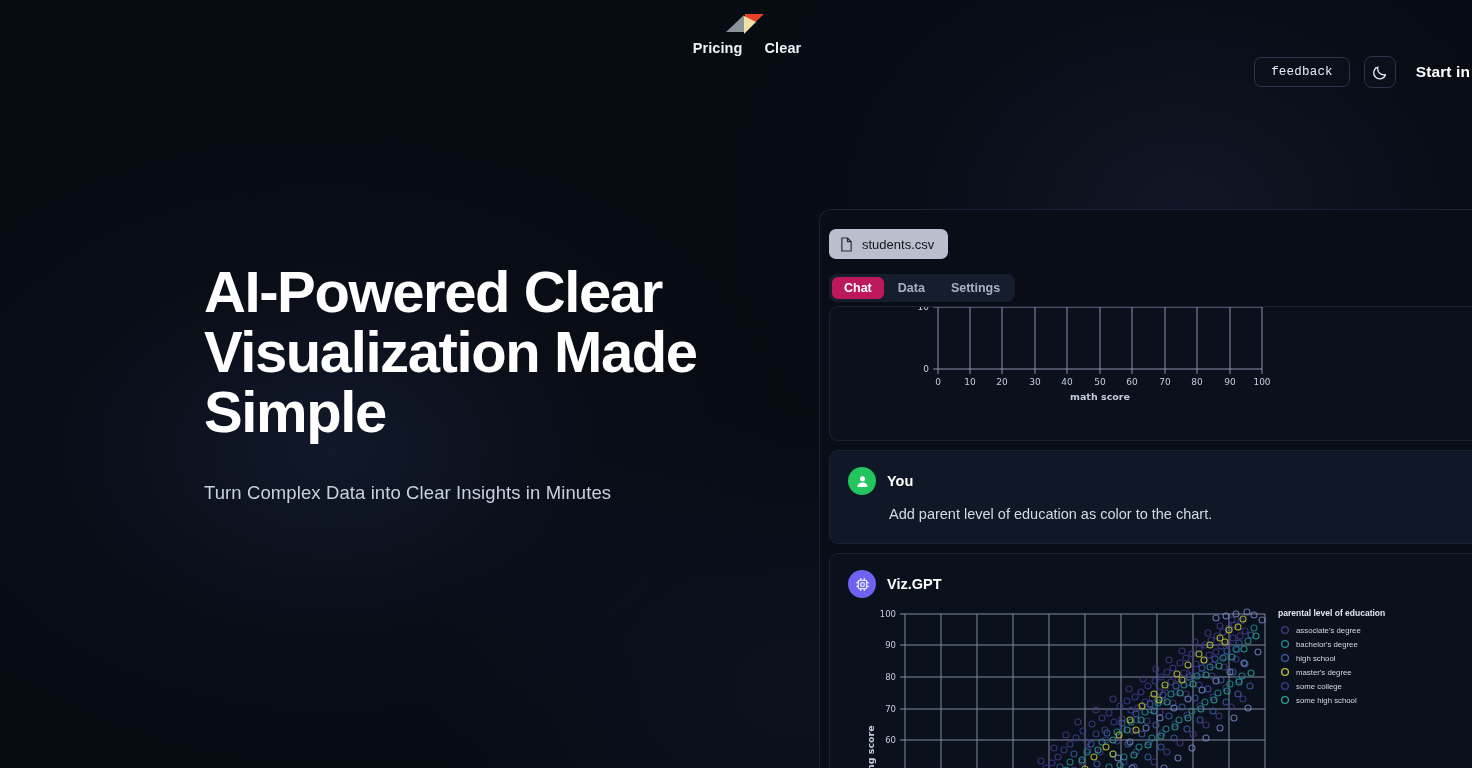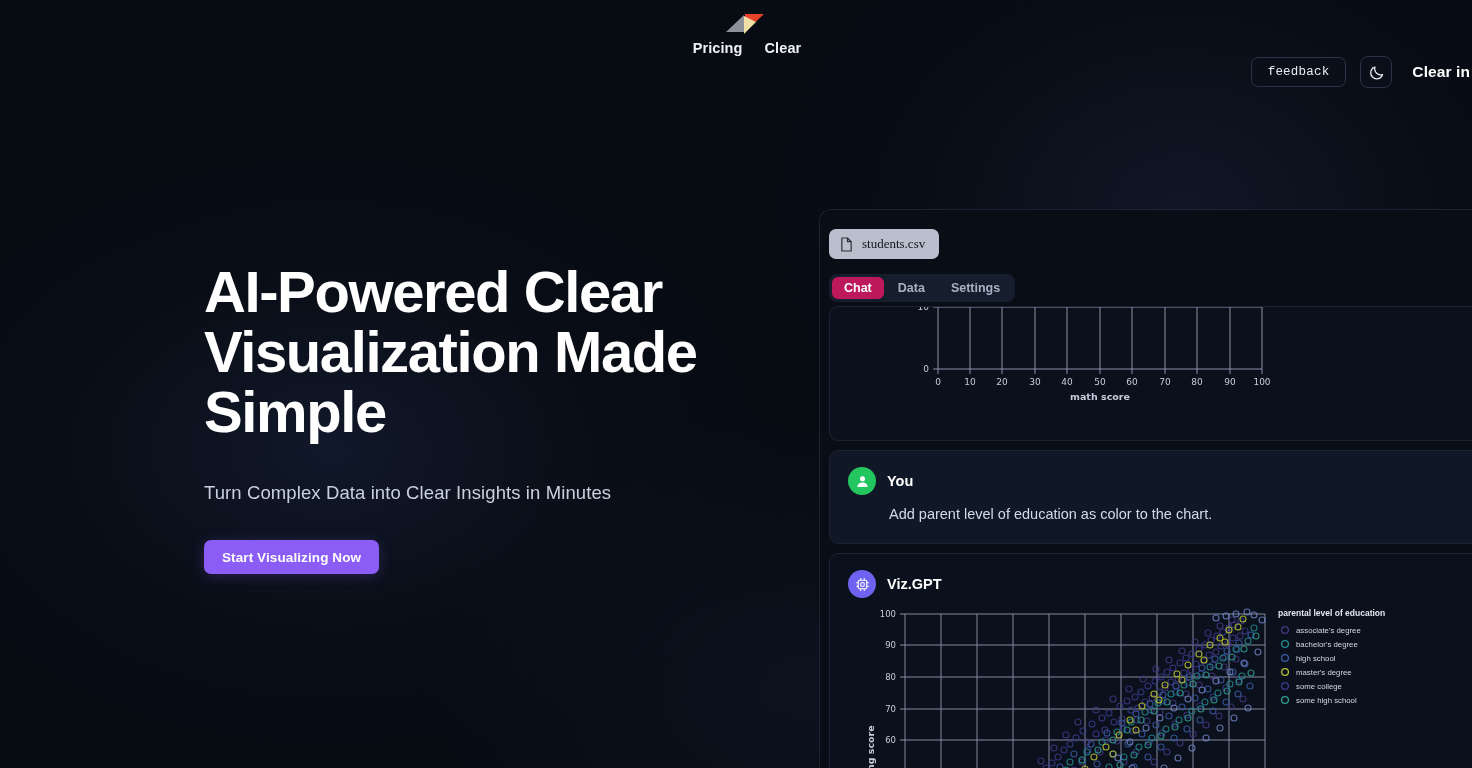--- a/index.html
+++ b/index.html
@@ -100,21 +100,20 @@
     overflow: hidden;
     z-index: 12;
   }
   .file-tabs { padding: 19px 0 0 9px; }
   .file-chip {
     display: inline-flex; align-items: center; gap: 9px;
     height: 30px; padding: 0 14px 0 11px;
     background: #b9bfcc; border-radius: 7px;
     color: #11151d; font-size: 13px; font-weight: 400;
     cursor: pointer;
-    font-family: Liberation Serif, serif;
   }
   .seg {
     margin: 15px 0 0 9px;
     display: inline-flex; align-items: center; gap: 2px;
     background: #161d2c; border-radius: 8px; padding: 3px;
     height: 28px;
   }
   .seg-item {
     height: 22px; padding: 0 12px;
     display: flex; align-items: center; justify-content: center;
@@ -192,32 +191,31 @@
 
       <button class="theme-btn">
         <svg width="17" height="17" viewBox="0 0 24 24">
           <path d="M20.5 14.8A8.4 8.4 0 0 1 9.9 4.2 8.5 8.5 0 1 0 20.5 14.8z" fill="none" stroke="#e8ecf5" stroke-width="1.7" stroke-linejoin="round"></path>
           <path d="M6.2 4.0l.45 1.25L7.9 5.7l-1.25.45L6.2 7.4l-.45-1.25L4.5 5.7l1.25-.45z" fill="#e8ecf5"></path>
           <path d="M10.4 7.6l.3.85.85.3-.85.3-.3.85-.3-.85-.85-.3.85-.3z" fill="#e8ecf5"></path>
           <circle cx="4.3" cy="9.2" r=".7" fill="#e8ecf5"></circle>
         </svg>
       </button>
 
-      <a class="signin" href="#">Clear in</a>
+      <a class="signin" href="#">Start in</a>
     </div>
   </div>
 
   <div class="hero">
     <h1>
       <span>AI-Powered Clear</span><br>
       <span>Visualization Made</span><br>
       <span>Simple</span>
     </h1>
     <div class="hero-sub">Turn Complex Data into Clear Insights in Minutes</div>
-    <button class="cta">Start Visualizing Now</button>
   </div>
 
   <div class="app-panel">
 
     <div class="file-tabs">
       <div class="file-chip">
         <svg width="13" height="15" viewBox="0 0 14 16">
           <path d="M2 1h6l4 4v10H2z" fill="none" stroke="#2a2f3a" stroke-width="1.3" stroke-linejoin="round"></path>
           <path d="M8 1v4h4" fill="none" stroke="#2a2f3a" stroke-width="1.3" stroke-linejoin="round"></path>
         </svg>

